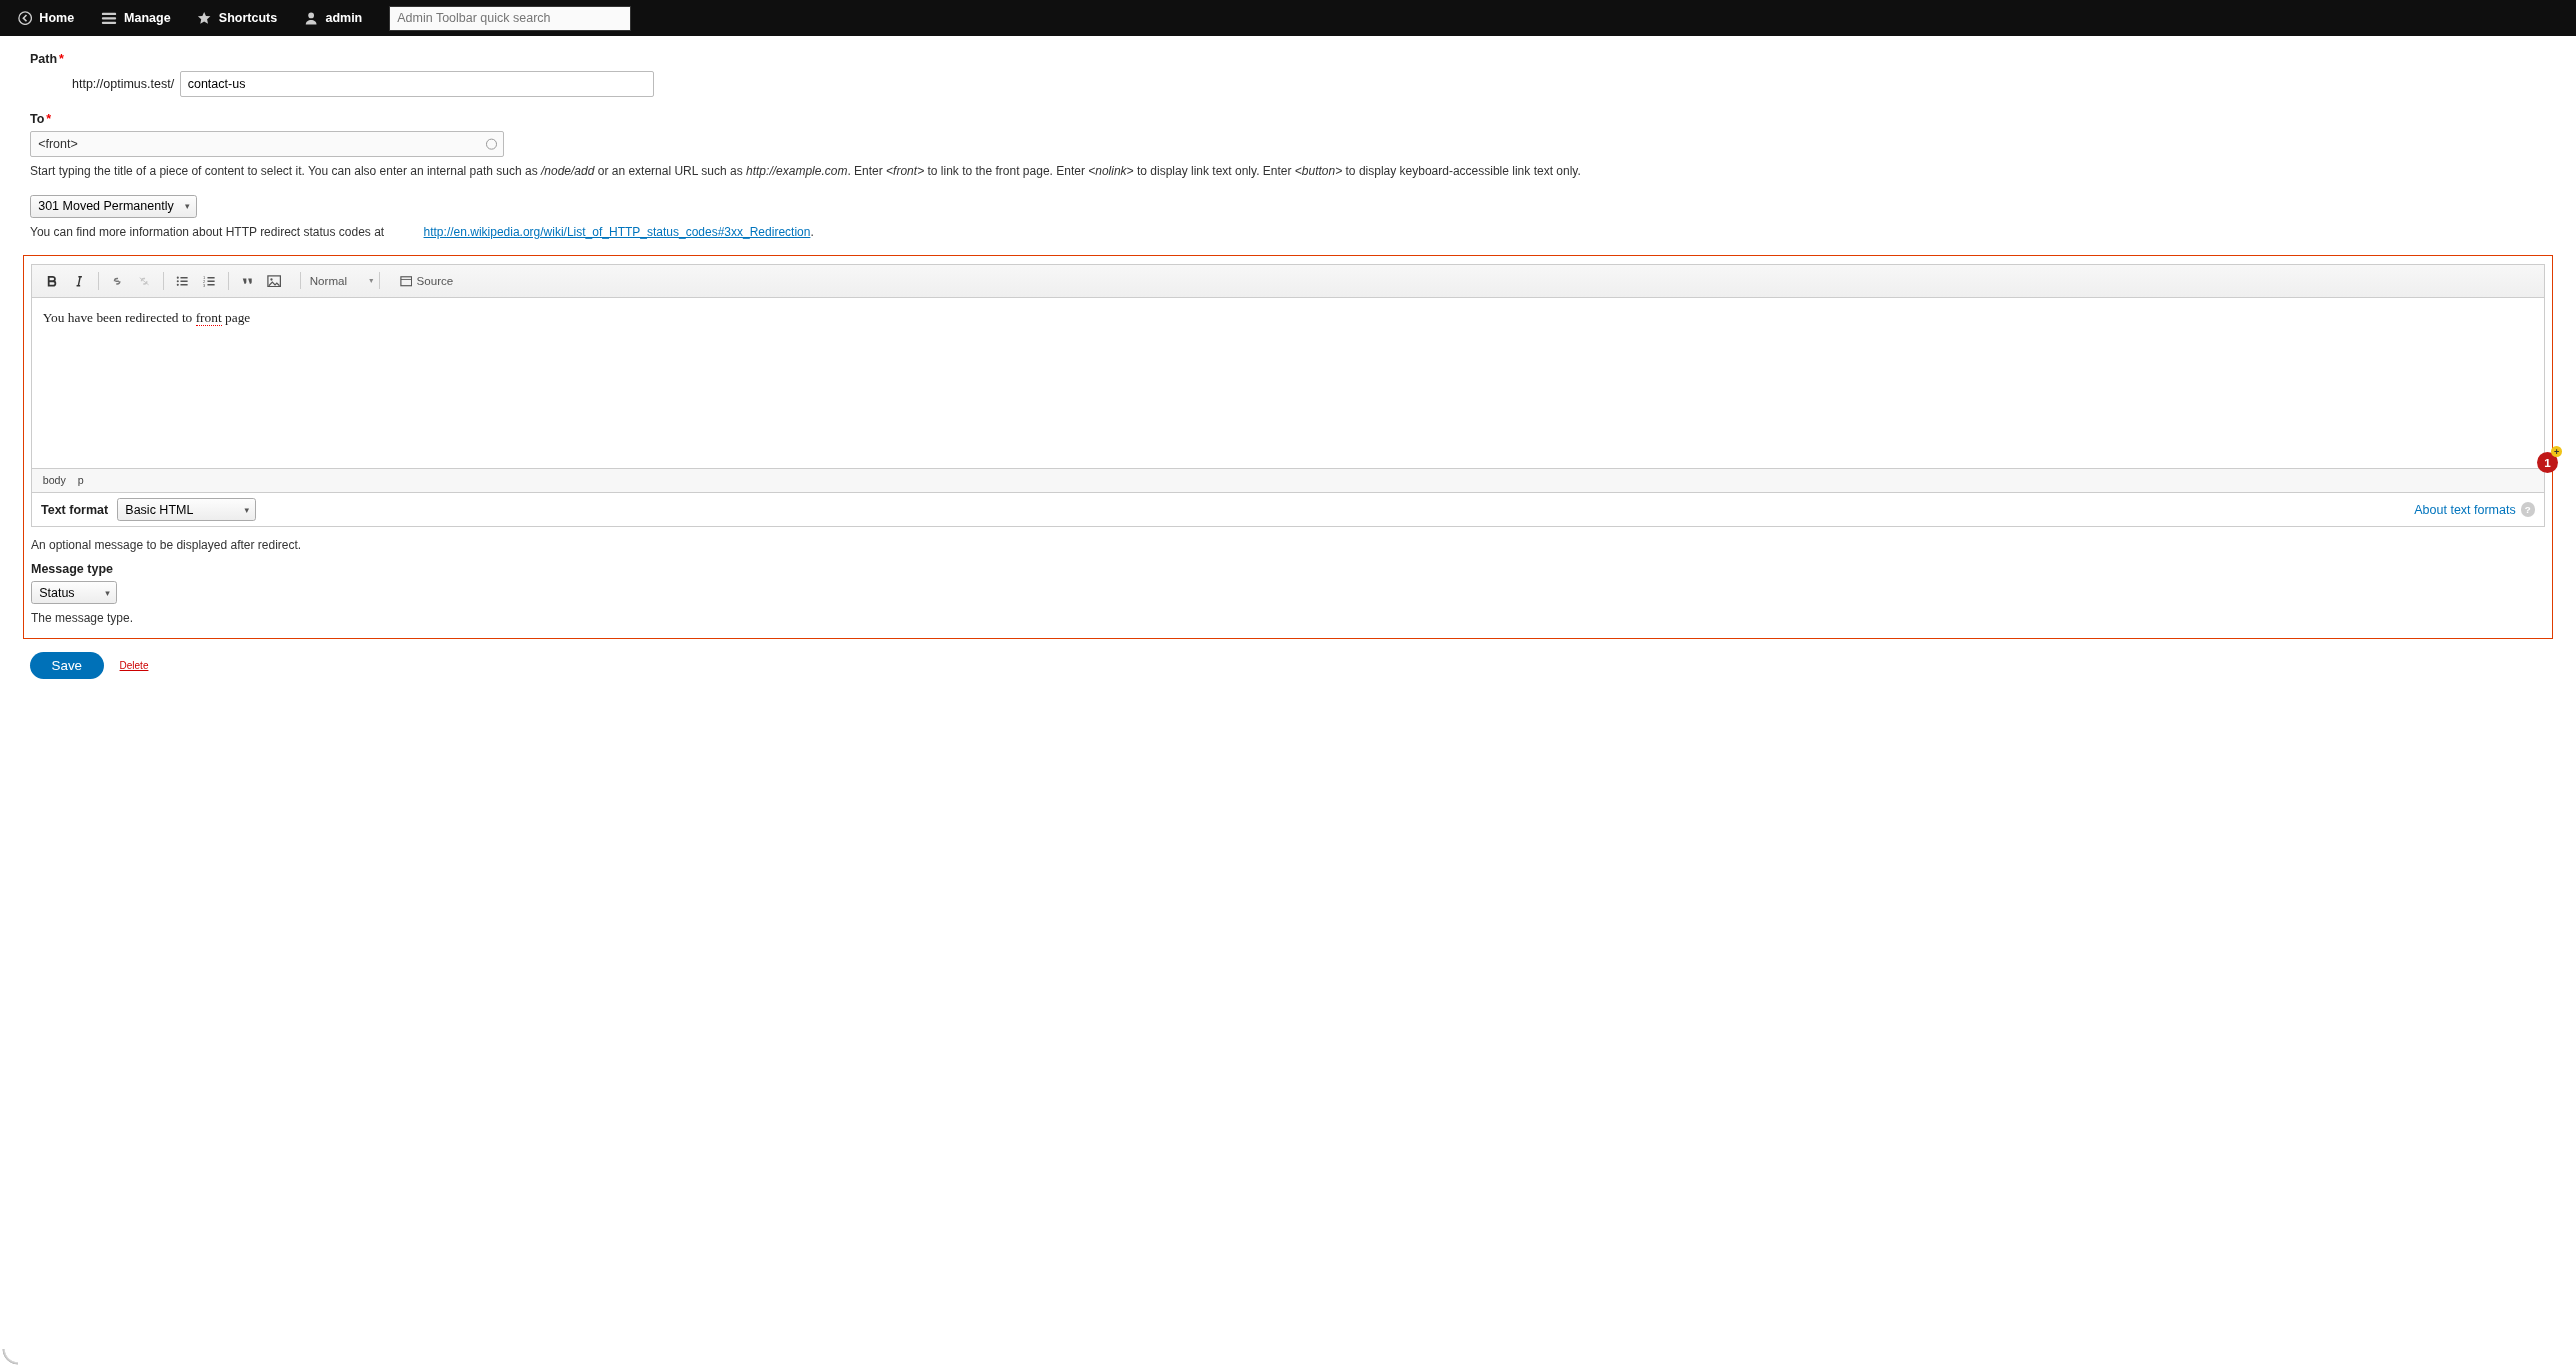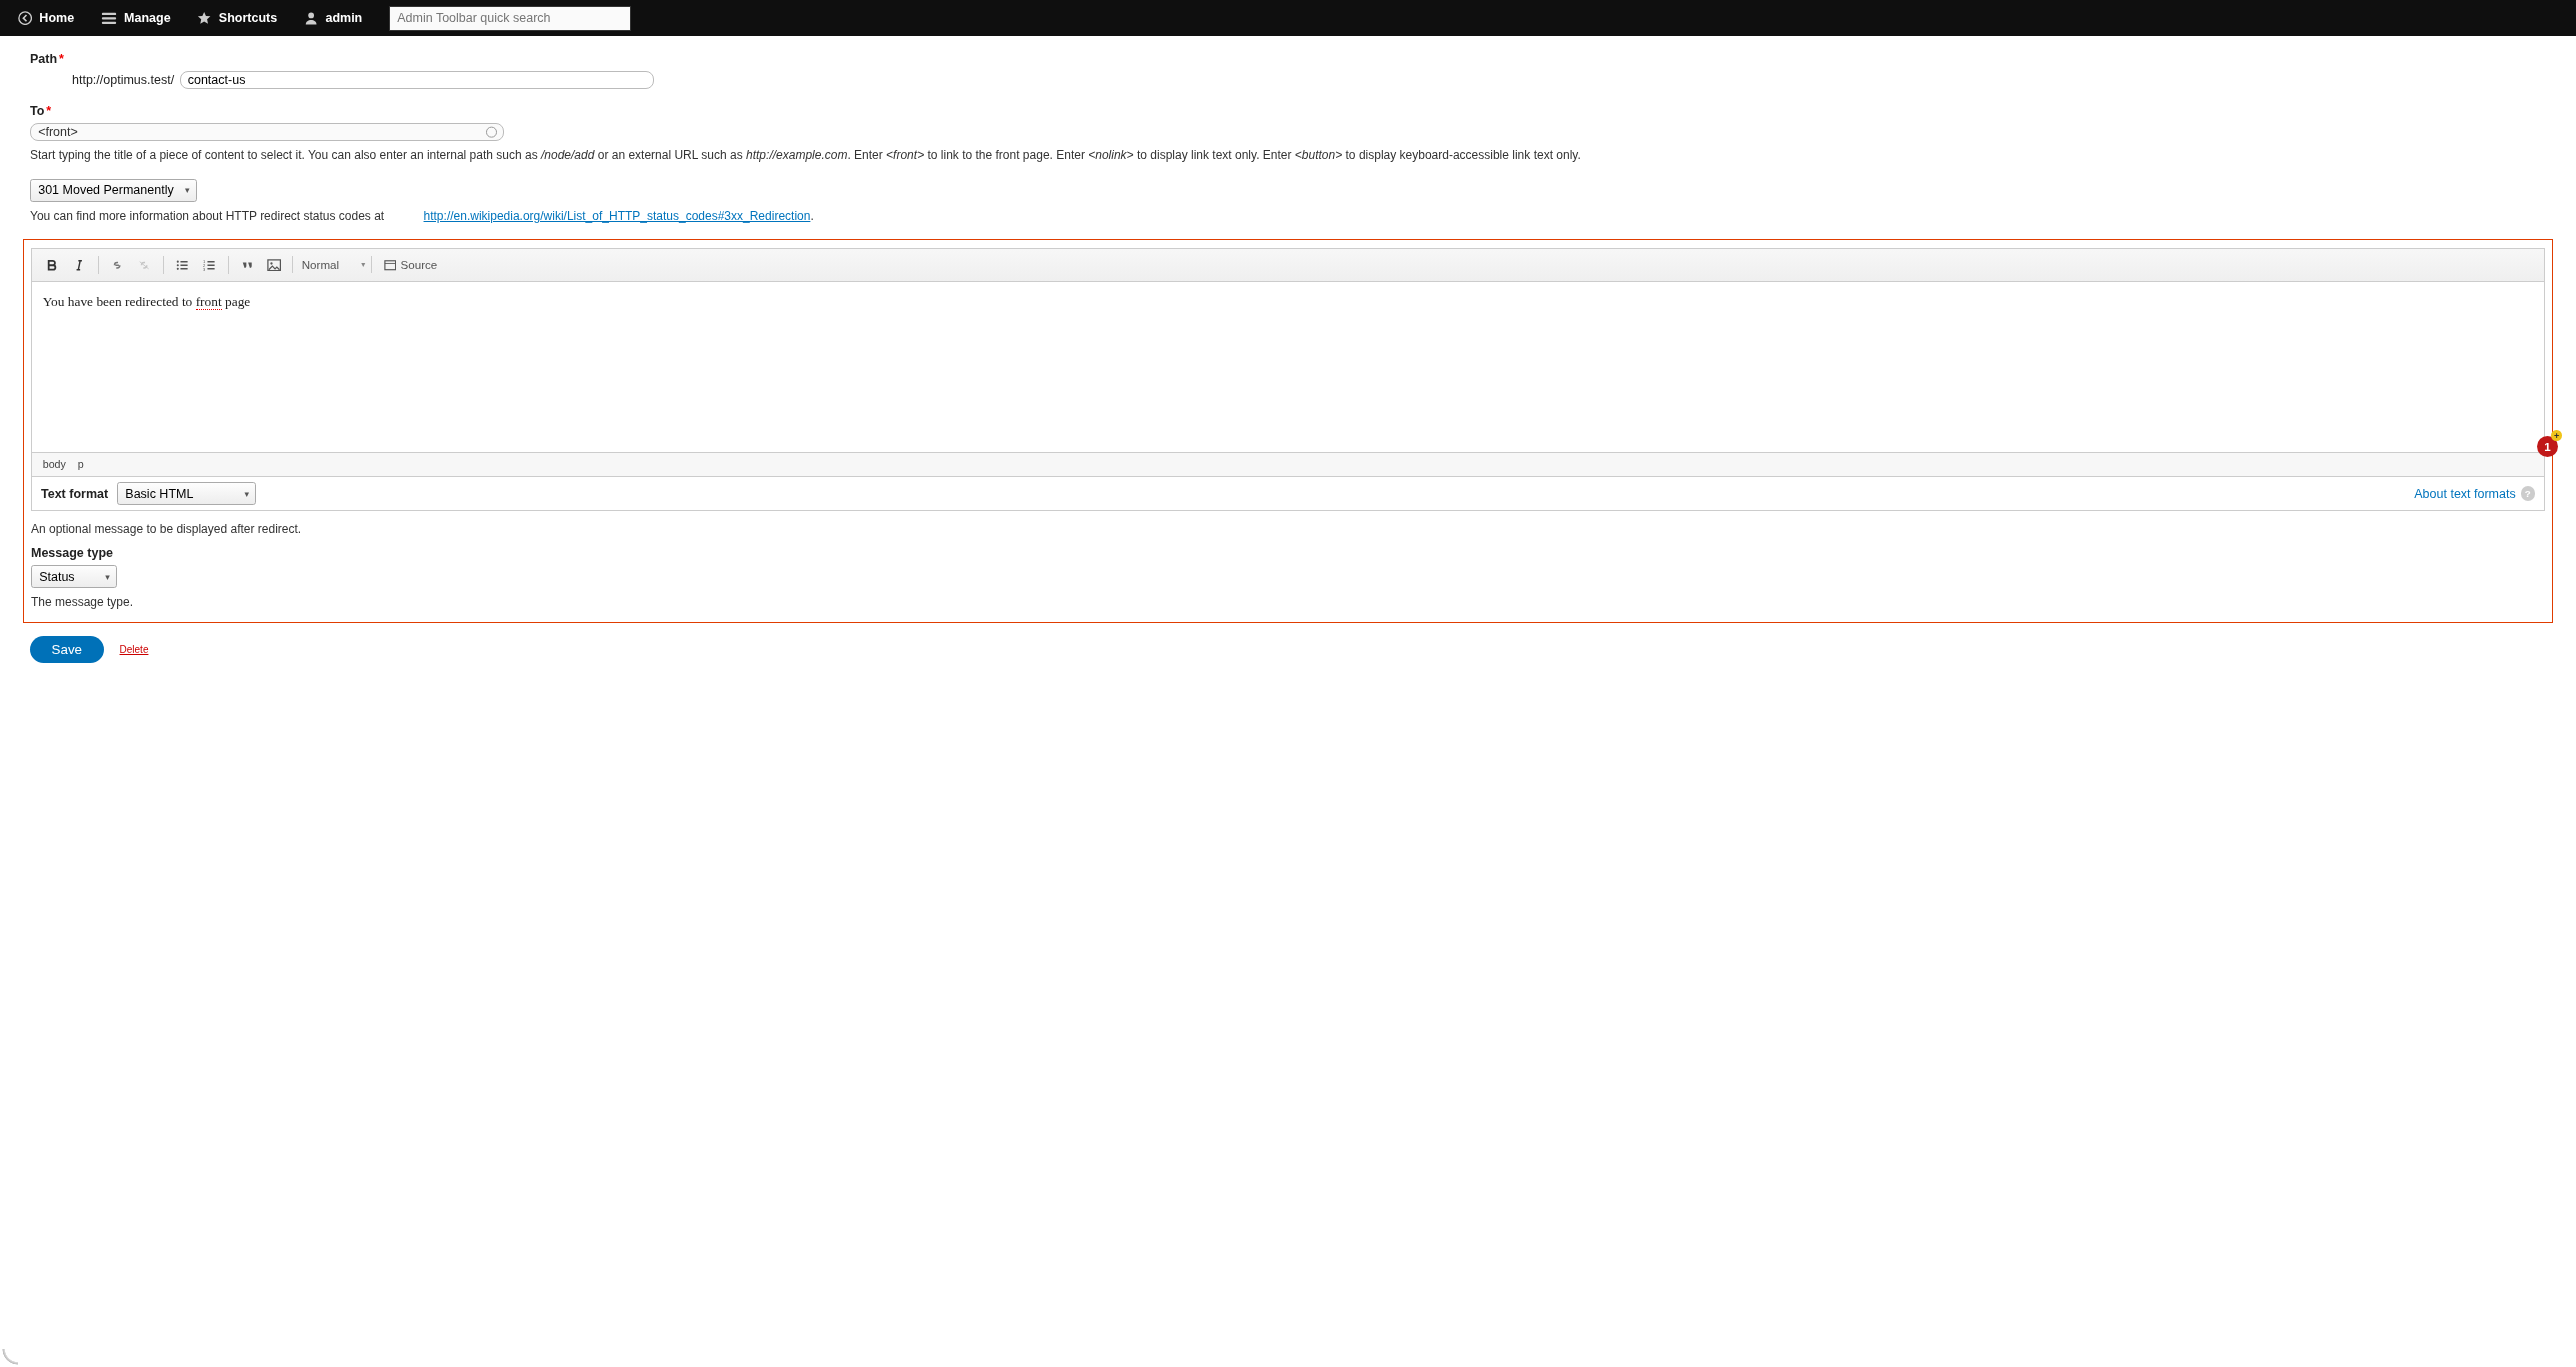--- a/index.html
+++ b/index.html
@@ -53,24 +53,24 @@
   font-size: 12.5px;
   display: block;
   margin-bottom: 5.4px;
 }
 .required-mark { color: #e00; margin-left: 1.8px; }
 
 .path-row { display: flex; align-items: center; gap: 5.4px; }
 .path-prefix { font-size: 12.5px; padding-left: 42px; }
 .text-input {
   border: 0.9px solid #bbb;
-  border-radius: 8px;
+  border-radius: 2px;
   padding: 3.6px 7.2px;
   font-size: 12.5px;
-  height: 18px;
+  height: 26px;
   background: #fff;
 }
 .text-input.path { width: 474px; }
 
 .autocomplete-wrap { position: relative; width: 474px; }
 .text-input.to {
   width: 474px;
   background: #fafafa;
   color: #333;
 }
@@ -161,21 +161,21 @@
   padding: 1.8px 3.6px;
   width: 63px;
   color: #555;
 }
 .cke-format-wrap {
   display: flex;
   align-items: center;
   border-left: 0.9px solid #ccc;
   border-right: 0.9px solid #ccc;
   padding: 0 5.4px;
-  margin: 0 3px;
+  margin: 0 11px;
 }
 .cke-source-btn {
   display: flex;
   align-items: center;
   gap: 4.5px;
   padding: 1.8px 5.4px;
   cursor: pointer;
   font-size: 11.6px;
   color: #555;
 }

